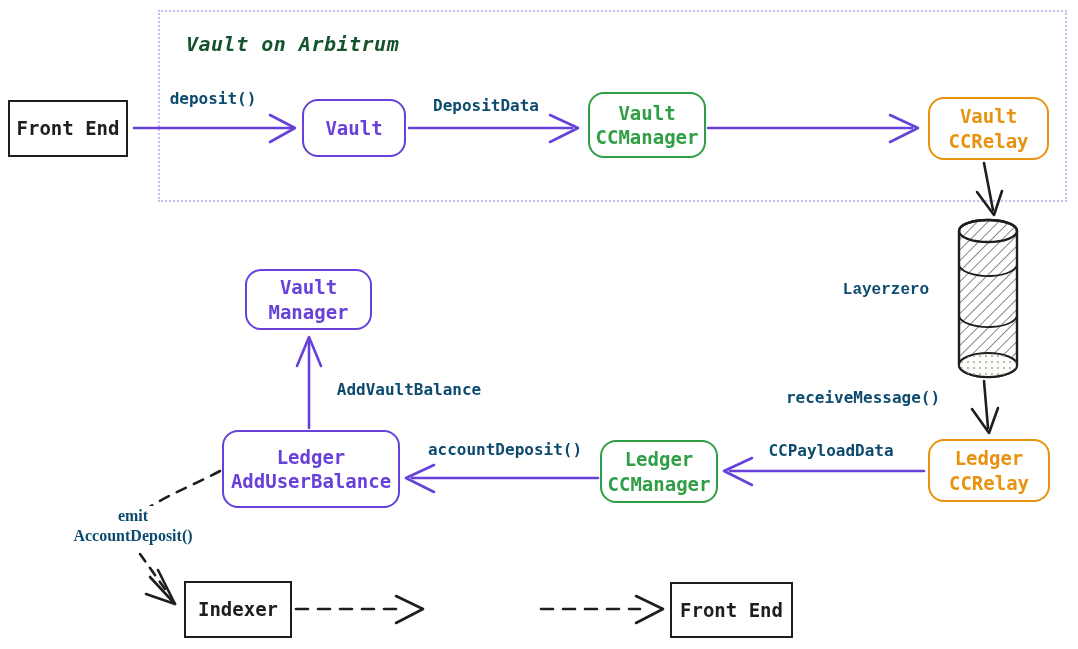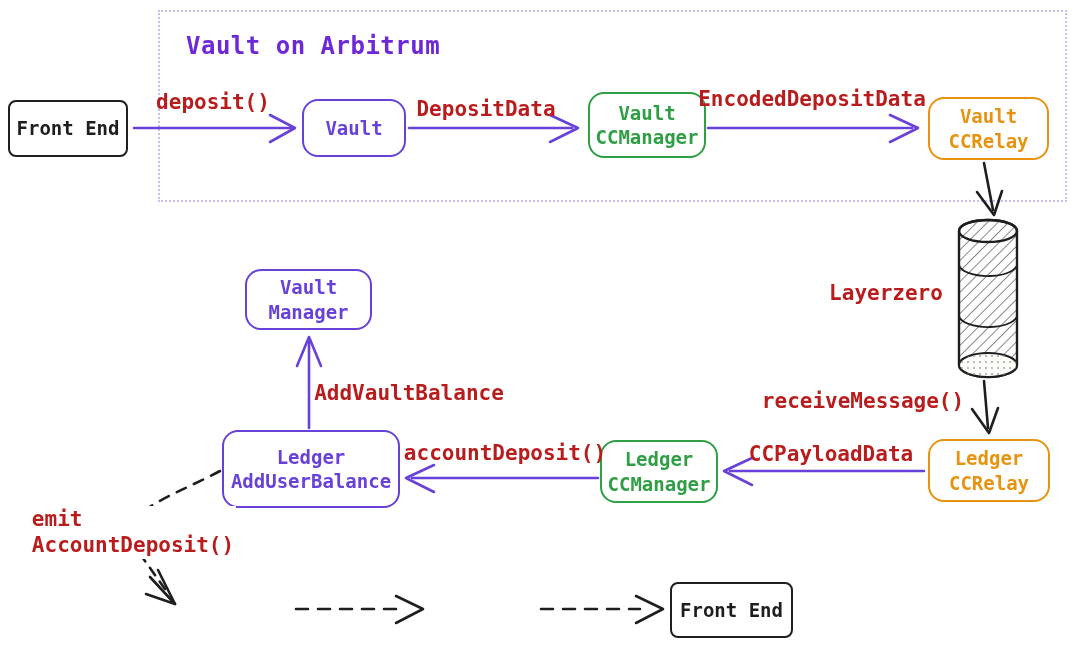--- a/index.html
+++ b/index.html
@@ -17,55 +17,56 @@
     width: 1078px; height: 649px;
     pointer-events: none;
   }
   .group-box {
     position: absolute;
     border: 2px dotted #c7bdf1;
     background: transparent;
   }
   .group-label {
     position: absolute;
-    color: #6d28d9;
-    font-size: 24px;
+    color: #14532d;
+    font-size: 20px;
     font-weight: 700;
     letter-spacing: 0.5px;
     white-space: pre;
+    font-style: italic;
   }
   .node {
     position: absolute;
     display: flex;
     align-items: center;
     justify-content: center;
     text-align: center;
     font-weight: 700;
     font-size: 19px;
     line-height: 1.28;
     white-space: pre-line;
     background: #ffffff;
     box-sizing: border-box;
   }
   .node.rounded { border-radius: 16px; border-width: 2px; border-style: solid; }
-  .node.rect    { border: 2.5px solid #1e1e1e; color: #1e1e1e; border-radius: 8px; }
+  .node.rect    { border: 2.5px solid #1e1e1e; color: #1e1e1e; border-radius: 0; }
   .node.purple  { border-color: #6741d9; color: #6741d9; }
   .node.green   { border-color: #2f9e44; color: #2f9e44; }
   .node.orange  { border-color: #e8930f; color: #e8930f; }
   .edge-label {
     position: absolute;
-    color: #b91c1c;
-    font-size: 21px;
+    color: #0c4a6e;
+    font-size: 16px;
     font-weight: 700;
-    text-align: left;
+    text-align: center;
     white-space: pre-line;
     line-height: 1.25;
     transform: translateX(-50%);
   }
-  .edge-label.on-path { background: #ffffff; padding: 0 2px; }
+  .edge-label.on-path { background: #ffffff; padding: 0 2px; font-family: Liberation Serif, serif; }
 </style>
 </head>
 <body>
 
 <div class="canvas">
 
   <div class="group-box" style="left:158px; top:10px; width:905px; height:188px;"></div>
   <div class="group-label" style="left:186px; top:32px;">Vault on Arbitrum</div>
 
   <svg class="layer" viewBox="0 0 1078 649">
@@ -158,32 +159,32 @@
 
   <div class="node rounded green" style="left:600px; top:440px; width:118px; height:63px;">Ledger
 CCManager</div>
 
   <div class="node rounded purple" style="left:222px; top:430px; width:178px; height:78px;">Ledger
 AddUserBalance</div>
 
   <div class="node rounded purple" style="left:245px; top:269px; width:127px; height:61px;">Vault
 Manager</div>
 
+  <div class="node rect" style="left:184px; top:581px; width:108px; height:57px;">Indexer</div>
 
 
   <div class="node rect" style="left:670px; top:582px; width:123px; height:56px;">Front End</div>
 
   <div class="edge-label" style="left:213px; top:89px;">deposit()</div>
 
   <div class="edge-label" style="left:486px; top:96px;">DepositData</div>
 
-  <div class="edge-label" style="left:812px; top:86px;">EncodedDepositData</div>
 
 
-  <div class="edge-label" style="left:886px; top:280px;">Layerzero</div>
+  <div class="edge-label" style="left:886px; top:280px;font-family:Liberation Mono, monospace;">Layerzero</div>
 
   <div class="edge-label" style="left:863px; top:388px;">receiveMessage()</div>
 
   <div class="edge-label" style="left:831px; top:441px;">CCPayloadData</div>
 
   <div class="edge-label" style="left:505px; top:440px;">accountDeposit()</div>
 
   <div class="edge-label" style="left:409px; top:380px;">AddVaultBalance</div>
 
   <div class="edge-label on-path" style="left:133px; top:506px;">emit

